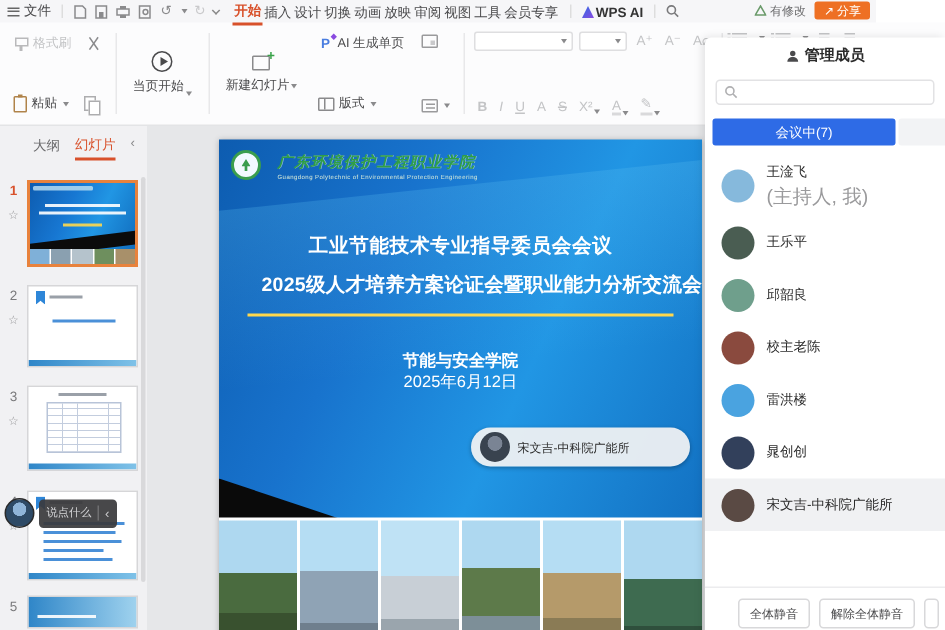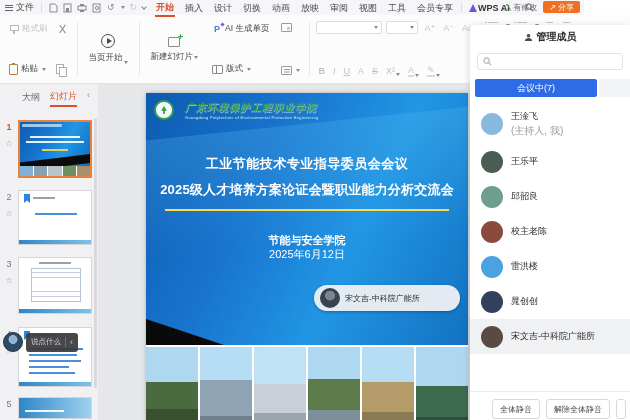--- a/index.html
+++ b/index.html
@@ -11,21 +11,21 @@
   #menubar { position:absolute; left:0; top:0; width:584px; height:15px; background:#f6f6f8;
              display:flex; align-items:center; padding:0 5px; gap:7px; z-index:30; font-size:9px; color:#4a4a4c; }
   .mb-file { display:flex; align-items:center; gap:3px; cursor:pointer; }
   .hamburger { width:8px; height:6px; border-top:1.1px solid #666; border-bottom:1.1px solid #666; position:relative; }
   .hamburger::after { content:""; position:absolute; left:0; top:1.9px; width:8px; height:1.1px; background:#666; }
   .mb-divider { width:1px; height:9px; background:#ddd; }
   .qicons { display:flex; align-items:center; gap:5px; color:#8a8a8c; }
   .qicons svg { display:block; }
   .glyph { font-size:9px; color:#8a8a8c; line-height:1; }
   .glyph.dis { color:#c9c9cb; }
-  .menu-tabs { display:flex; align-items:center; gap:9px; margin-left:2px; }
+  .menu-tabs { display:flex; align-items:center; margin-left:2px; }
   .mtab { padding:2px 1px 1px; cursor:pointer; white-space:nowrap; }
   .mtab.active { color:var(--accent,#d8512b); font-weight:bold; border-bottom:2px solid var(--accent,#d8512b); }
   .wpsai { display:flex; align-items:center; gap:1px; font-weight:bold; color:#333; }
   .chev { width:4px; height:4px; border-right:1.1px solid #888; border-bottom:1.1px solid #888; transform:rotate(45deg); display:inline-block; margin-top:-2px; }
   .mb-right { position:absolute; right:4px; top:1px; display:flex; align-items:center; gap:6px; z-index:31; }
   .doc-status { display:flex; align-items:center; gap:2px; font-size:8px; color:#6b6b6d; }
   .share-btn { background:var(--share-bg,#ee7024); color:#fff; font-size:8px; height:12px; padding:0 6px;
                border-radius:2px; display:flex; align-items:center; gap:2px; cursor:pointer; }
 
   
@@ -119,21 +119,21 @@
   .school { position:absolute; left:8px; top:7px; display:flex; align-items:center; gap:11px; }
   .school-logo { width:20px; height:20px; border-radius:50%; background:#f2f9ff; border:2px solid var(--logo-green,#3a9d4e);
                  position:relative; flex:none; }
   .school-logo::after { content:""; position:absolute; left:5px; top:4px; width:6px; height:8px; background:var(--logo-green,#3a9d4e);
                  clip-path:polygon(50% 0,100% 60%,65% 60%,65% 100%,35% 100%,35% 60%,0 60%); }
   .school-cn { font-size:10px; font-weight:bold; font-style:italic; color:#2f9e47; letter-spacing:1px;
                text-shadow:0.5px 0.5px 0 rgba(255,255,255,.5); }
   .school-en { font-size:4px; color:#d8ecda; letter-spacing:.3px; }
   .slide-title1 { position:absolute; left:0; top:62px; width:100%; text-align:center; color:#fff;
                   font-size:13px; font-weight:bold; letter-spacing:.5px; }
-  .slide-title2 { position:absolute; left:0; top:88px; width:100%; text-align:center; color:#fff;
+  .slide-title2 { position:absolute; left:0; top:88px; width:100%; text-align:right; color:#fff;
                   font-size:13px; font-weight:bold; letter-spacing:.2px; }
   .slide-rule { position:absolute; left:6%; top:116px; width:88%; height:2px; background:var(--slide-yellow,#ffd84d); }
   .slide-dept { position:absolute; left:0; top:140px; width:100%; text-align:center; color:#fff; font-size:11px; font-weight:bold; }
   .slide-date { position:absolute; left:0; top:154px; width:100%; text-align:center; color:#fff; font-size:11px; }
   .speaker-pill { position:absolute; left:168px; top:192px; width:146px; height:26px; border-radius:13px;
                   background:rgba(238,240,242,.95); display:flex; align-items:center; gap:5px; padding:0 6px;
                   box-shadow:0 1px 3px rgba(0,0,0,.3); }
   .speaker-avatar { width:20px; height:20px; border-radius:50%; background:radial-gradient(circle at 50% 38%,#7a8494 30%,#39434f 32%); flex:none; }
   .speaker-name { font-size:8px; color:#2b2b2b; white-space:nowrap; }
   .slide-black { position:absolute; left:0; top:214px; width:84px; height:40px; background:#0a0a0a;
@@ -170,21 +170,21 @@
   .p-tab-active { width:122px; height:18px; background:var(--blue,#2e6be6); color:#fff; font-size:9px;
                   display:flex; align-items:center; justify-content:center; border-radius:2px; cursor:pointer; }
   .p-tab-stub { flex:1; height:18px; background:#f2f3f5; border-radius:2px 0 0 2px; cursor:pointer; }
   .p-list { margin-top:7px; }
   .m-row { display:flex; align-items:center; gap:8px; padding:0 0 0 11px; height:35px; cursor:pointer; }
   .m-row.first { height:40px; }
   .m-row.hl { background:#f0f1f3; }
   .m-avatar { width:22px; height:22px; border-radius:50%; flex:none; background:#9ab; }
   .m-texts { display:flex; flex-direction:column; justify-content:center; min-width:0; }
   .m-name { font-size:9px; color:#2b2b2b; white-space:nowrap; overflow:hidden; }
-  .m-sub { font-size:10px; color:#9a9a9c; margin-top:1px; white-space:nowrap; }
+  .m-sub { font-size:13px; color:#9a9a9c; margin-top:1px; white-space:nowrap; }
   .p-footer { position:absolute; left:0; bottom:16px; width:160px; border-top:1px solid #ececee;
               display:flex; justify-content:flex-end; align-items:center; gap:6px; padding:7px 10px 0 0; }
   .p-btn { height:20px; border:1px solid #d8d8da; border-radius:3px; background:#fff; font-size:8px; color:#4a4a4c;
            padding:0 7px; display:flex; align-items:center; cursor:pointer; white-space:nowrap; font-family:inherit; }
   .p-btn.sliver { width:10px; padding:0; margin-right:-6px; }
 </style>
 </head>
 <body>
 
 <div id="window">

